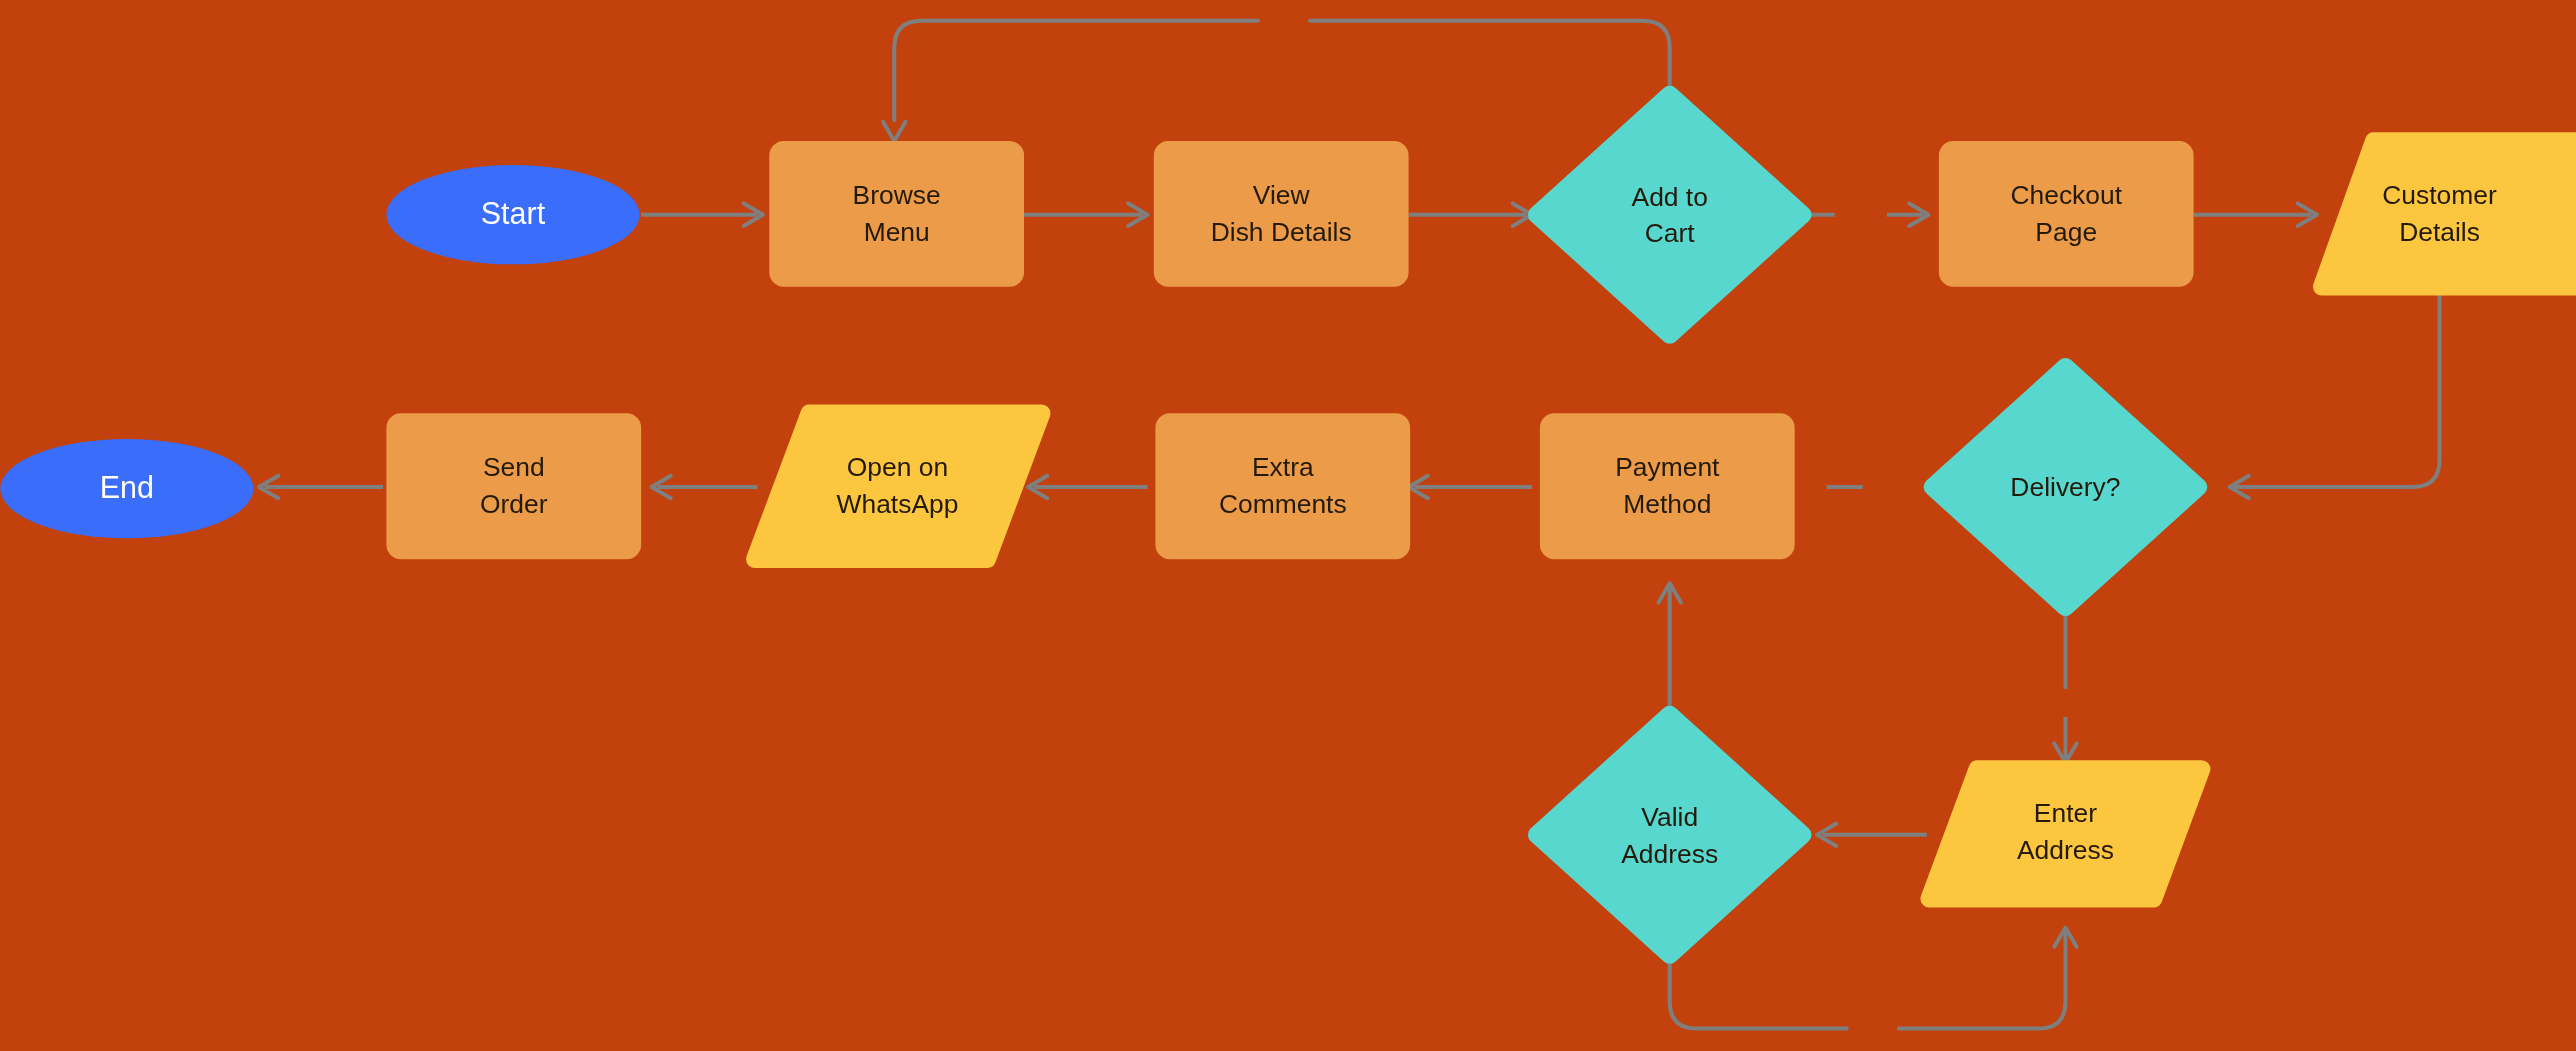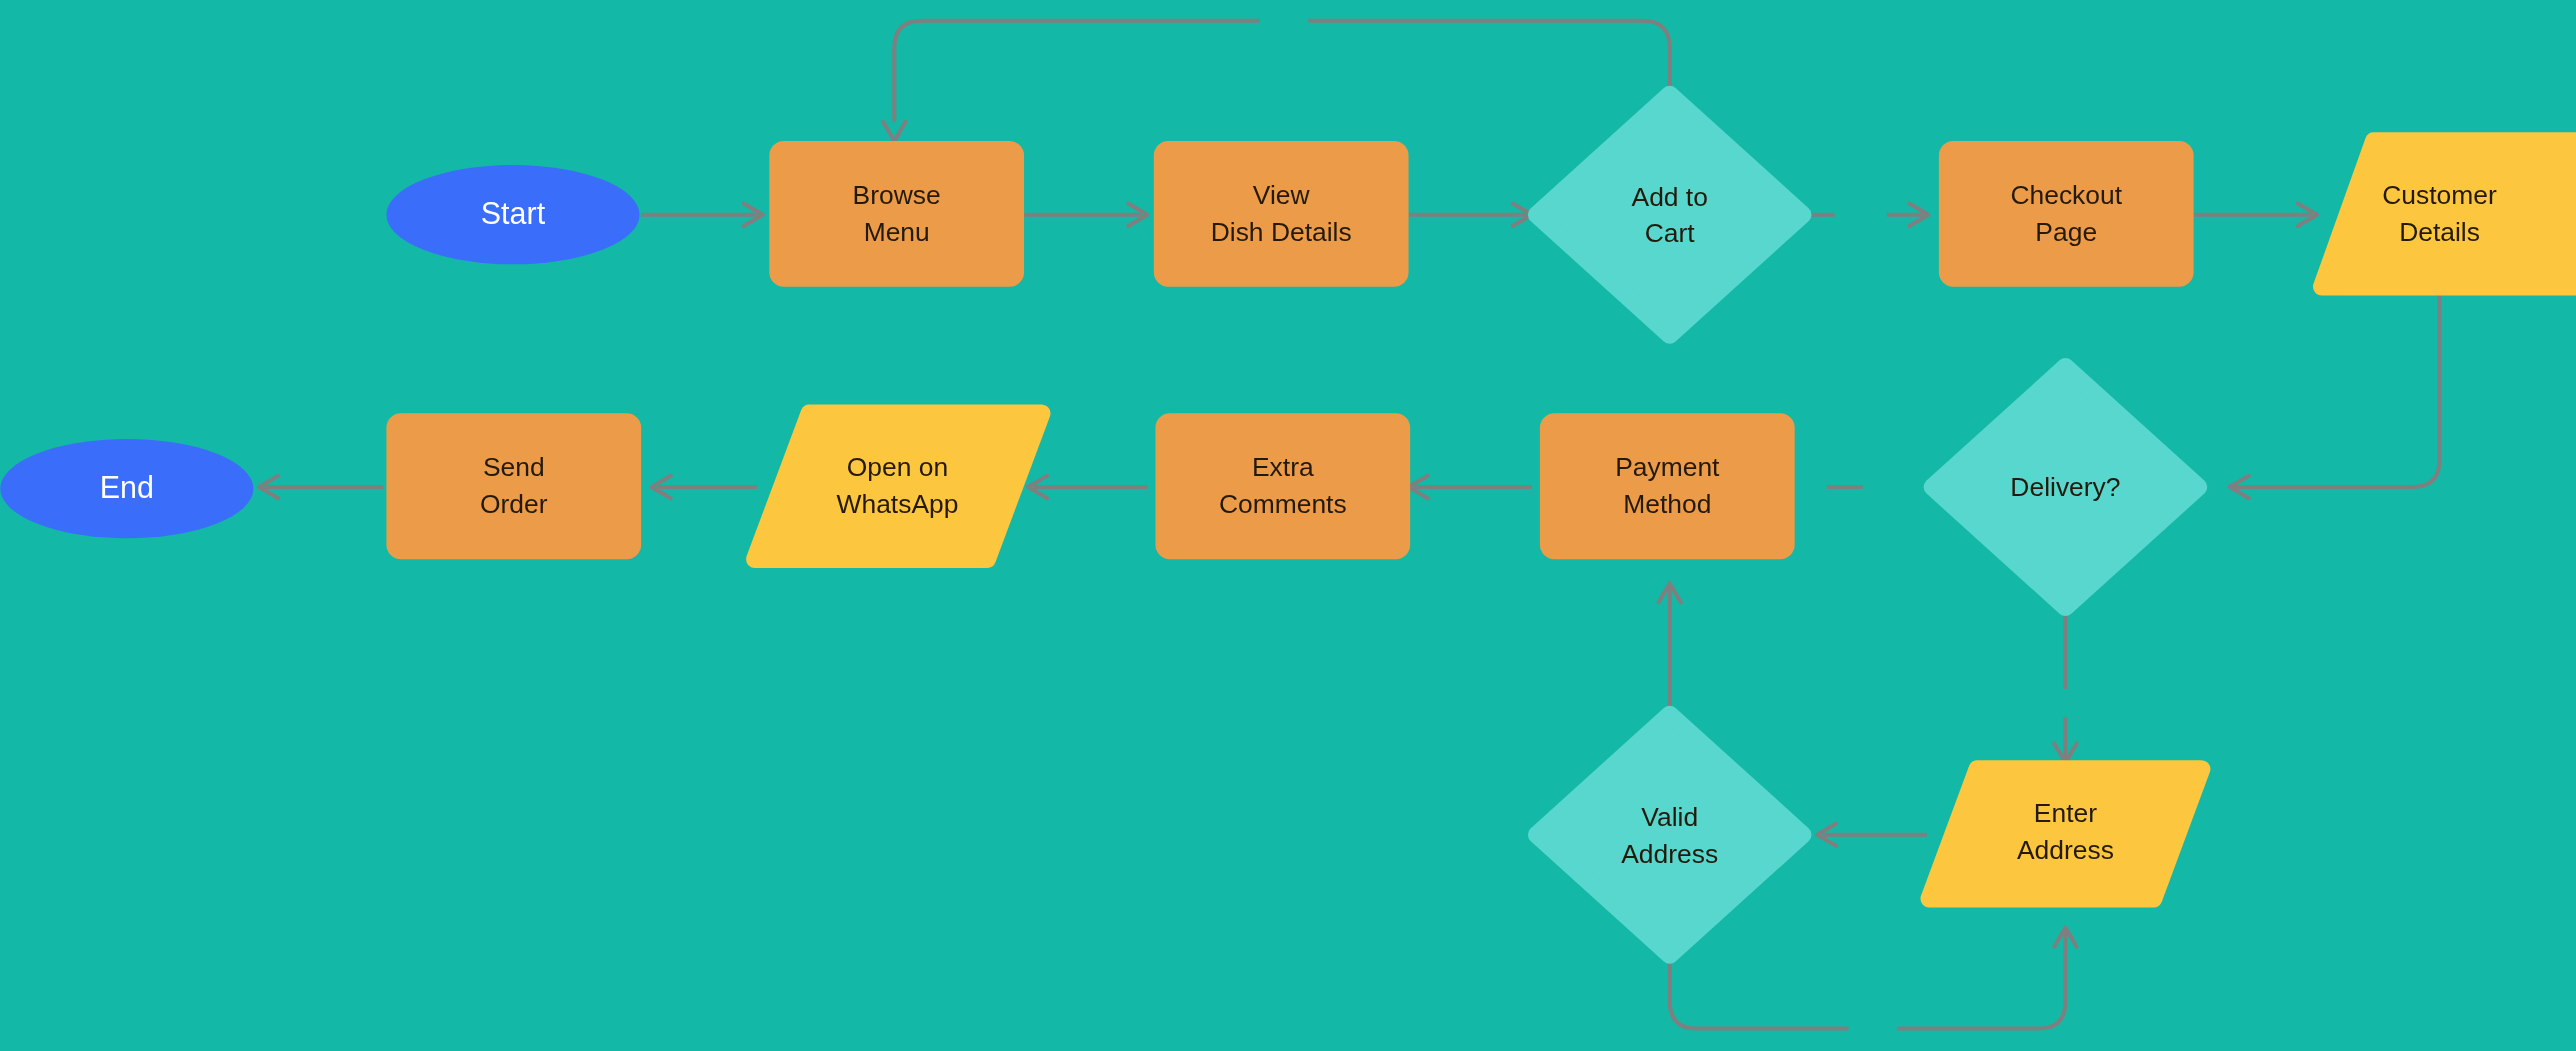--- a/index.html
+++ b/index.html
@@ -10,21 +10,21 @@
   body {
     width: 2576px;
     height: 1051px;
     overflow: hidden;
     font-family: "Liberation Sans", sans-serif;
   }
   #canvas {
     position: relative;
     width: 2576px;
     height: 1051px;
-    background: #14b8a6;
+    background: #c2410c;
     text-align: center;
   }
   svg#flow {
     position: absolute;
     top: 0;
     left: 0;
     width: 2576px;
     height: 1051px;
     display: block;
   }

